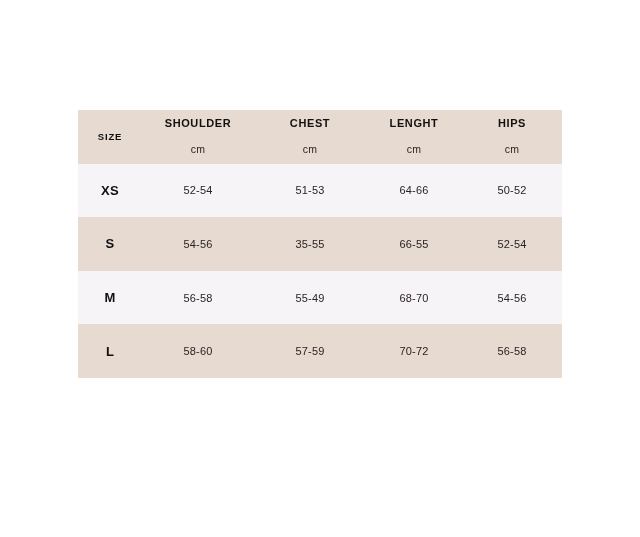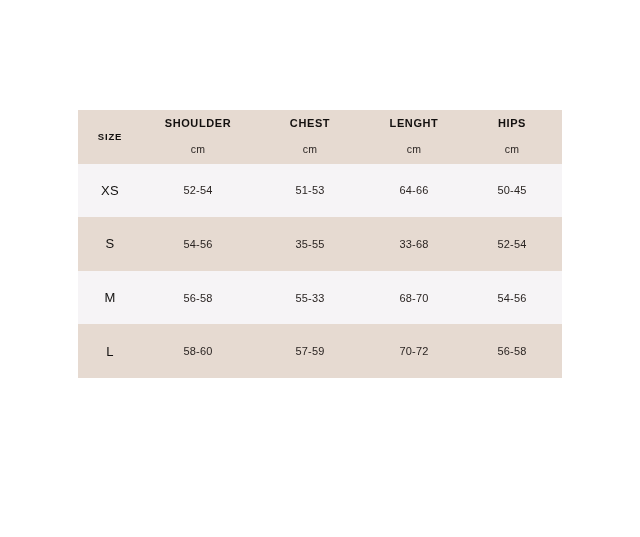--- a/index.html
+++ b/index.html
@@ -69,21 +69,21 @@
     margin-top: 12px;
   }
   .hdr-size .hdr-main {
     font-size: 9.5px;
     letter-spacing: 0.9px;
   }
 
   
   .size-label {
     font-size: 13px;
-    font-weight: normal;
+    font-weight: bold;
     letter-spacing: 0.3px;
     color: #12100f;
   }
 
   
   .measure {
     font-size: 11px;
     font-weight: normal;
     letter-spacing: 0.2px;
     color: #2a2422;
@@ -127,35 +127,35 @@
       </tr>
     </thead>
 
     <tbody>
 
       <tr class="row-light">
         <td class="size-label">XS</td>
         <td class="measure">52-54</td>
         <td class="measure">51-53</td>
         <td class="measure">64-66</td>
-        <td class="measure">50-45</td>
+        <td class="measure">50-52</td>
       </tr>
 
       <tr class="row-shade">
         <td class="size-label">S</td>
         <td class="measure">54-56</td>
         <td class="measure">35-55</td>
-        <td class="measure">33-68</td>
+        <td class="measure">66-55</td>
         <td class="measure">52-54</td>
       </tr>
 
       <tr class="row-light">
         <td class="size-label">M</td>
         <td class="measure">56-58</td>
-        <td class="measure">55-33</td>
+        <td class="measure">55-49</td>
         <td class="measure">68-70</td>
         <td class="measure">54-56</td>
       </tr>
 
       <tr class="row-shade">
         <td class="size-label">L</td>
         <td class="measure">58-60</td>
         <td class="measure">57-59</td>
         <td class="measure">70-72</td>
         <td class="measure">56-58</td>

